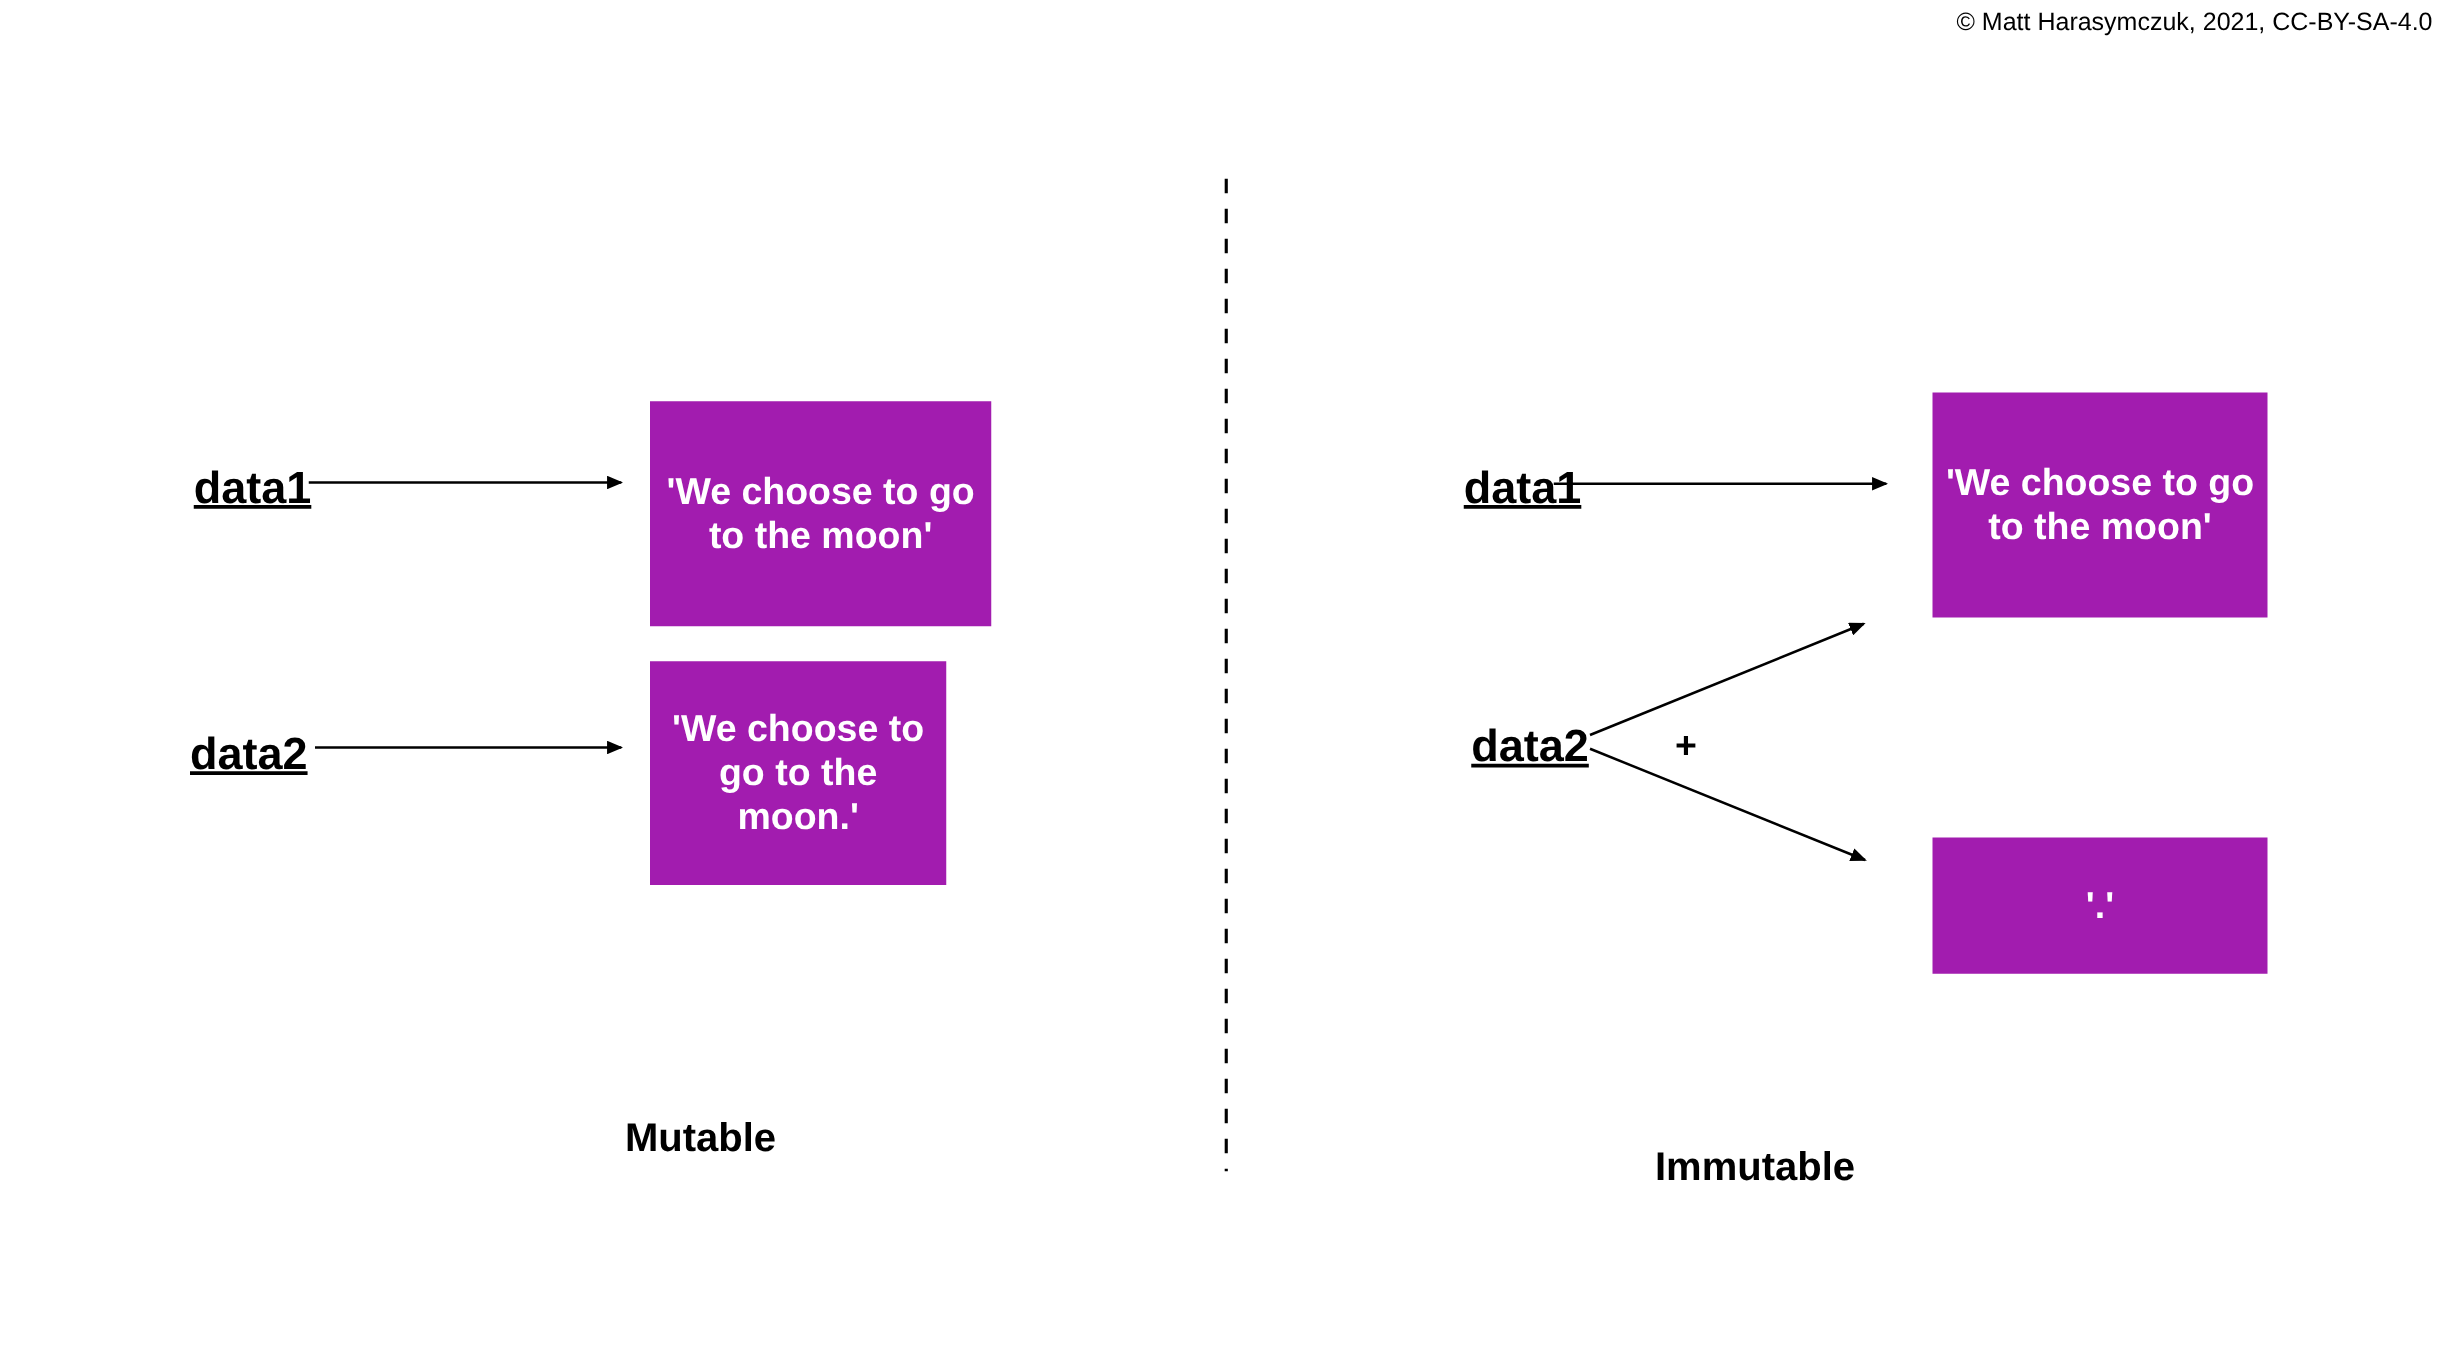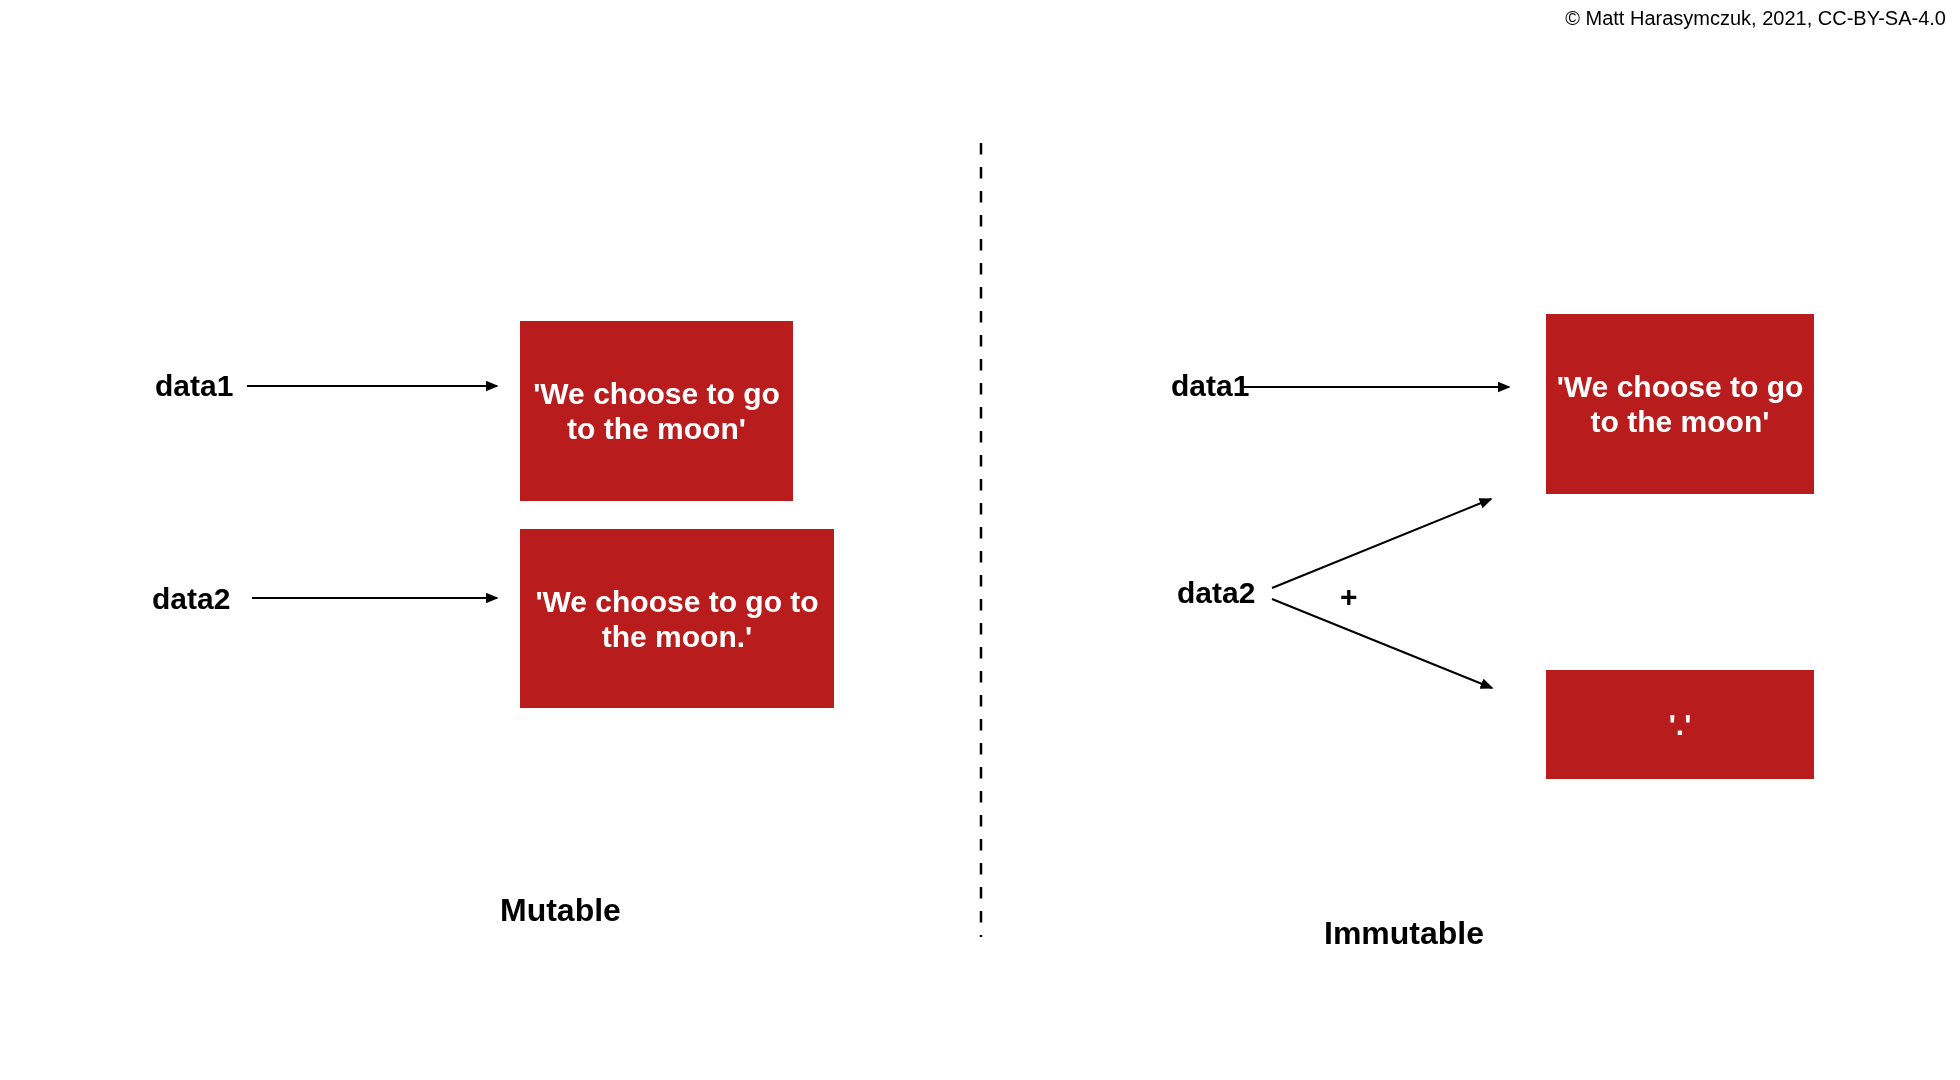--- a/index.html
+++ b/index.html
@@ -16,35 +16,35 @@
     position: absolute; right: 14px; top: 7px;
     font-size: 20px; font-weight: normal; white-space: nowrap;
   }
 
   .connectors { position: absolute; left: 0; top: 0; width: 1960px; height: 1080px; }
   .connectors line { stroke: #000000; stroke-width: 2px; }
   .connectors .divider { stroke-width: 2.5px; stroke-dasharray: 11.5 12.5; }
   .connectors .ah { fill: #000000; }
 
   .var-label {
-    position: absolute; font-size: 30px; font-weight: bold; white-space: nowrap;
+    position: absolute; font-size: 36px; font-weight: bold; white-space: nowrap; text-decoration: underline;
   }
   .plus-sign {
     position: absolute; left: 1340px; top: 580px;
     font-size: 30px; font-weight: bold;
   }
 
   .value-box {
-    position: absolute; background: #b91c1c; color: #ffffff;
+    position: absolute; background: #a21caf; color: #ffffff;
     font-size: 30px; font-weight: bold; line-height: 35px;
     display: flex; align-items: center; justify-content: center;
     text-align: center; padding: 0 10px;
   }
   .box-l1 { left: 520px; top: 321px; width: 273px; height: 180px; }
-  .box-l2 { left: 520px; top: 529px; width: 314px; height: 179px; }
+  .box-l2 { left: 520px; top: 529px; width: 237px; height: 179px; }
   .box-r1 { left: 1546px; top: 314px; width: 268px; height: 180px; }
   .box-r2 { left: 1546px; top: 670px; width: 268px; height: 109px; }
 
   .caption {
     position: absolute; font-size: 32px; font-weight: bold; white-space: nowrap;
   }
   .caption-mutable { left: 500px; top: 892px; }
   .caption-immutable { left: 1324px; top: 915px; }
 </style>
 </head>

